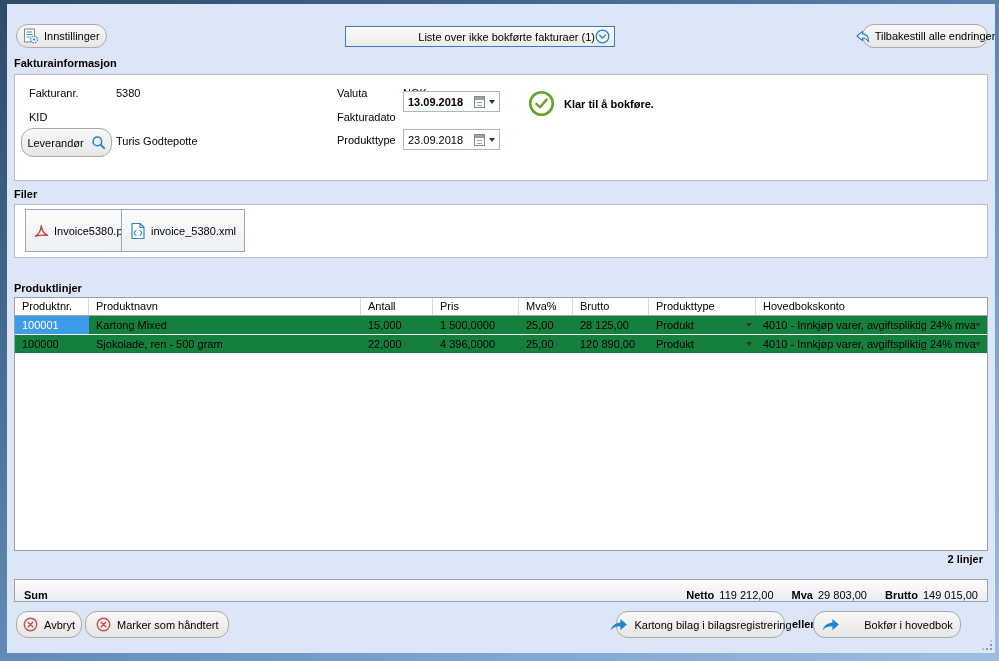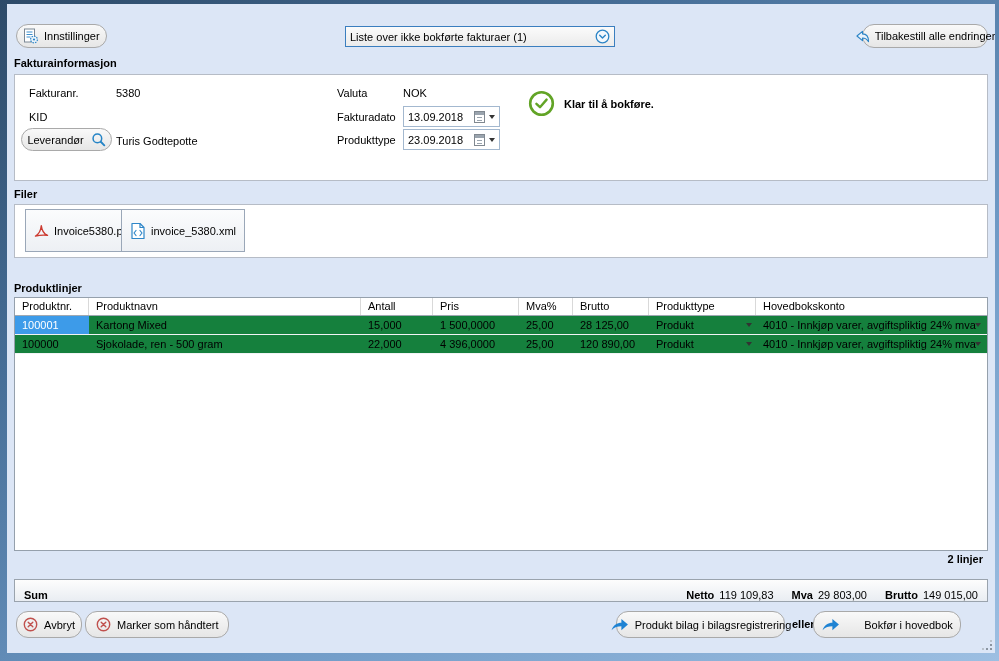--- a/index.html
+++ b/index.html
@@ -18,21 +18,21 @@
     gap: 5px; background: linear-gradient(#f9f9f9,#e6e6e6);
     border: 1px solid #a9a9a9; border-radius: 12px; cursor: default; white-space: nowrap;
     padding: 0 6px;
   }
   .btn span { white-space: nowrap; }
   .dropdown-btn {
     position: absolute; display: flex; align-items: center;
     background: linear-gradient(#fbfbfb,#ebebeb);
     border: 1px solid #3a7ebf; cursor: default;
   }
-  .dropdown-btn .dd-label { flex: 1; text-align: left; }
+  .dropdown-btn .dd-label { flex: 1; text-align: right; }
   .section-title {
     position: absolute; left: 7px; width: 974px; font-weight: bold;
     border-bottom: 1px solid #5a5a5a; padding-bottom: 12px;
   }
   .panel {
     position: absolute; left: 7px; width: 974px;
     background: #fff; border: 1px solid #b6bcc6;
   }
   .lbl { position: absolute; white-space: nowrap; }
   .bold { font-weight: bold; }
@@ -116,34 +116,34 @@
     </div>
 
     <div class="section-title" style="top:53px;">Fakturainformasjon</div>
     <div class="panel" style="top:70px;height:107px;">
       <span class="lbl" style="left:14px;top:12px;">Fakturanr.</span>
       <span class="lbl" style="left:101px;top:12px;">5380</span>
 
       <span class="lbl" style="left:14px;top:36px;">KID</span>
       <span class="lbl" style="left:101px;top:36px;"></span>
 
-      <div class="btn" style="left:6px;top:53px;width:91px;height:23px;gap:7px;">
+      <div class="btn" style="left:6px;top:53px;width:91px;height:29px;gap:7px;">
         <span>Leverandør</span>
         <svg class="icon" width="15" height="15" viewBox="0 0 16 16">
           <circle cx="6.8" cy="6.8" r="4.6" fill="none" stroke="#2584c6" stroke-width="1.6"></circle>
           <line x1="10.4" y1="10.4" x2="14.2" y2="14.2" stroke="#2584c6" stroke-width="2" stroke-linecap="round"></line>
         </svg>
       </div>
       <span class="lbl" style="left:101px;top:60px;">Turis Godtepotte</span>
 
       <span class="lbl" style="left:322px;top:12px;">Valuta</span>
       <span class="lbl" style="left:388px;top:12px;">NOK</span>
 
       <span class="lbl" style="left:322px;top:36px;">Fakturadato</span>
-      <div class="datefield" style="left:388px;top:31px;">
+      <div class="datefield" style="left:388px;top:16px;font-weight:bold;">
         <span class="dval">13.09.2018</span>
         <span class="cal-icon"></span>
         <span class="caret"></span>
       </div>
 
       <span class="lbl" style="left:322px;top:59px;">Produkttype</span>
       <div class="datefield" style="left:388px;top:54px;">
         <span class="dval">23.09.2018</span>
         <span class="cal-icon"></span>
         <span class="caret"></span>
@@ -223,21 +223,21 @@
         </div>
       </div>
     </div>
 
     <div class="line-count">2 linjer</div>
 
     <div class="sumbar">
       <span class="bold">Sum</span>
       <span class="totals">
         <span class="bold">Netto</span>
-        <span>119 109,83</span>
+        <span>119 212,00</span>
         <span class="gap"></span>
         <span class="bold">Mva</span>
         <span>29 803,00</span>
         <span class="gap"></span>
         <span class="bold">Brutto</span>
         <span>149 015,00</span>
       </span>
     </div>
 
     <div class="btn" style="left:9px;top:607px;height:27px;gap:6px;">
@@ -253,21 +253,21 @@
         <circle cx="7.5" cy="7.5" r="6.2" fill="none" stroke="#c0504d" stroke-width="1.4"></circle>
         <path d="M5.2 5.2 L9.8 9.8 M9.8 5.2 L5.2 9.8" stroke="#c0504d" stroke-width="1.4" stroke-linecap="round"></path>
       </svg>
       <span>Marker som håndtert</span>
     </div>
 
     <div class="btn" style="left:609px;top:607px;width:169px;height:27px;gap:6px;">
       <svg class="icon" width="19" height="15" viewBox="0 0 20 16">
         <path d="M1.5 14 C3.5 8.5 7.5 6.2 12 6.2 L12 2 L19 8 L12 14 L12 9.8 C8 9.8 4.5 10.8 1.5 14 Z" fill="#1f83d3"></path>
       </svg>
-      <span>Produkt bilag i bilagsregistrering</span>
+      <span>Kartong bilag i bilagsregistrering</span>
     </div>
 
     <span class="lbl" style="left:785px;top:614px;font-weight:bold;">eller</span>
 
     <div class="btn" style="left:806px;top:607px;width:148px;height:27px;gap:24px;">
       <svg class="icon" width="19" height="15" viewBox="0 0 20 16">
         <path d="M1.5 14 C3.5 8.5 7.5 6.2 12 6.2 L12 2 L19 8 L12 14 L12 9.8 C8 9.8 4.5 10.8 1.5 14 Z" fill="#1f83d3"></path>
       </svg>
       <span>Bokfør i hovedbok</span>
     </div>

